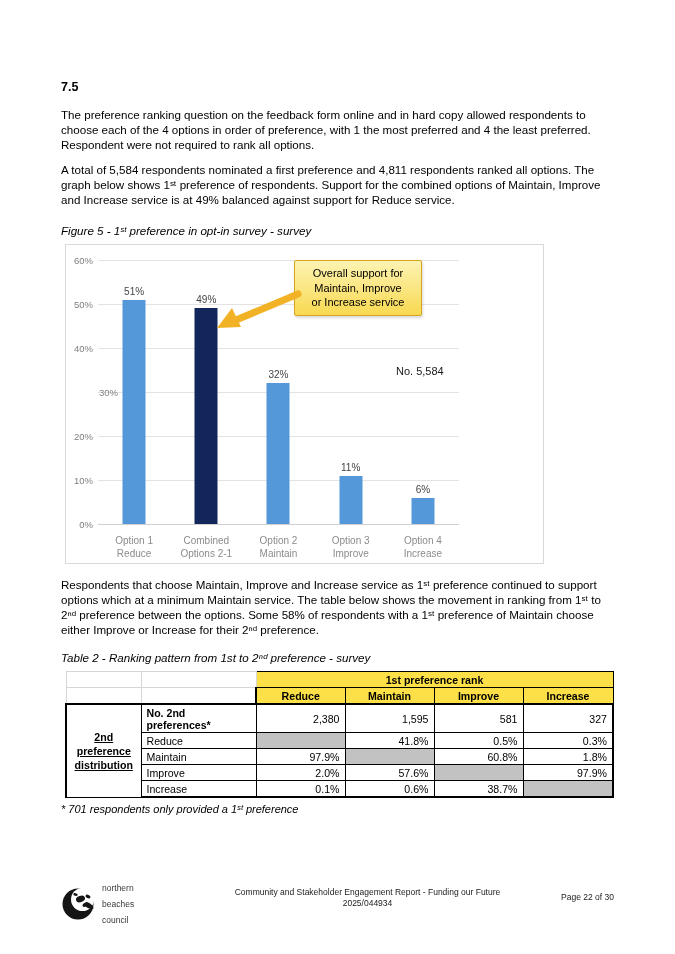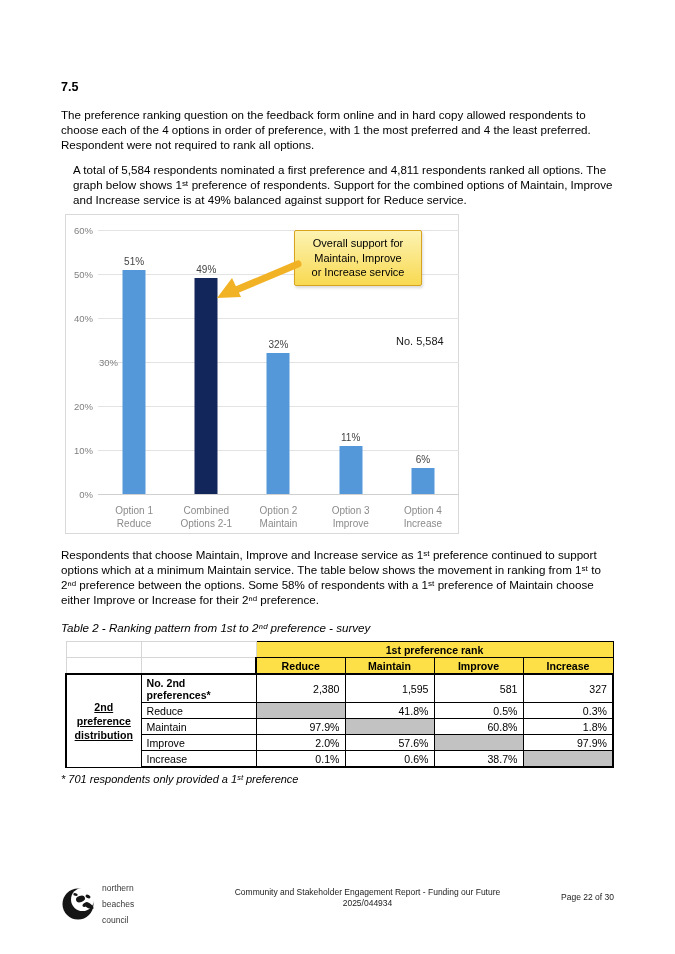--- a/index.html
+++ b/index.html
@@ -19,21 +19,21 @@
   .heading { margin-top: 80px; font-size: 12.5px; font-weight: bold; display: flex; }
   .heading .num { margin-right: 16px; }
   p.body { margin-top: 12px; font-size: 11.6px; line-height: 15px; width: 556px; }
   p.caption { margin-top: 16px; font-size: 11.6px; font-style: italic; }
   p.footnote { margin-top: 5px; font-size: 11px; font-style: italic; }
 
   
   .chart {
     position: relative;
     margin-top: 7px; margin-left: 4px;
-    width: 394px; height: 320px;
+    width: 479px; height: 320px;
     border: 1px solid #d9d9d9;
     background: #fff;
   }
   .plot { position: absolute; left: 32px; top: 15px; width: 361px; height: 264px; }
   .gridline { position: absolute; left: 0; right: 0; height: 1px; background: #e3e3e3; }
   .gridline.baseline { background: #d0d0d0; }
   .ytick {
     position: absolute; left: -32px; width: 27px;
     transform: translateY(-50%);
     font-size: 9.5px; color: #7f7f7f; text-align: right;
@@ -109,22 +109,23 @@
 </head>
 <body>
 
 <div class="page">
 
   <h1 class="heading">
     <span class="num">7.5</span>
   </h1>
 
   <p class="body" style="margin-top:13px;">The preference ranking question on the feedback form online and in hard copy allowed respondents to choose each of the 4 options in order of preference, with 1 the most preferred and 4 the least preferred. Respondent were not required to rank all options.</p>
-  <p class="body" style="margin-top:10px;margin-left:12px;">A total of 5,584 respondents nominated a first preference and 4,811 respondents ranked all options. The graph below shows 1ˢᵗ preference of respondents. Support for the combined options of Maintain, Improve and Increase service is at 49% balanced against support for Reduce service.</p>
-
+  <p class="body" style="margin-top:10px;">A total of 5,584 respondents nominated a first preference and 4,811 respondents ranked all options. The graph below shows 1ˢᵗ preference of respondents. Support for the combined options of Maintain, Improve and Increase service is at 49% balanced against support for Reduce service.</p>
+
+  <p class="caption" style="margin-top:17px;">Figure 5 - 1ˢᵗ preference in opt-in survey - survey</p>
 
   <div class="chart">
     <div class="plot" id="plot">
         <div class="gridline" style="top: 0%;"></div>
         <div class="ytick" style="top: 0%;">60%</div>
         <div class="gridline" style="top: 16.6667%;"></div>
         <div class="ytick" style="top: 16.6667%;">50%</div>
         <div class="gridline" style="top: 33.3333%;"></div>
         <div class="ytick" style="top: 33.3333%;">40%</div>
         <div class="gridline" style="top: 50%;"></div>

